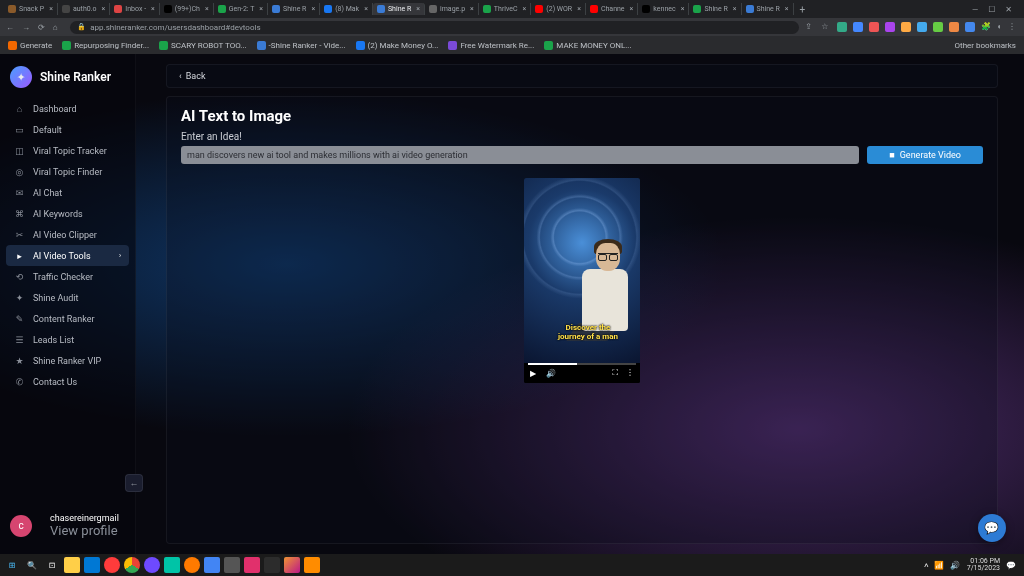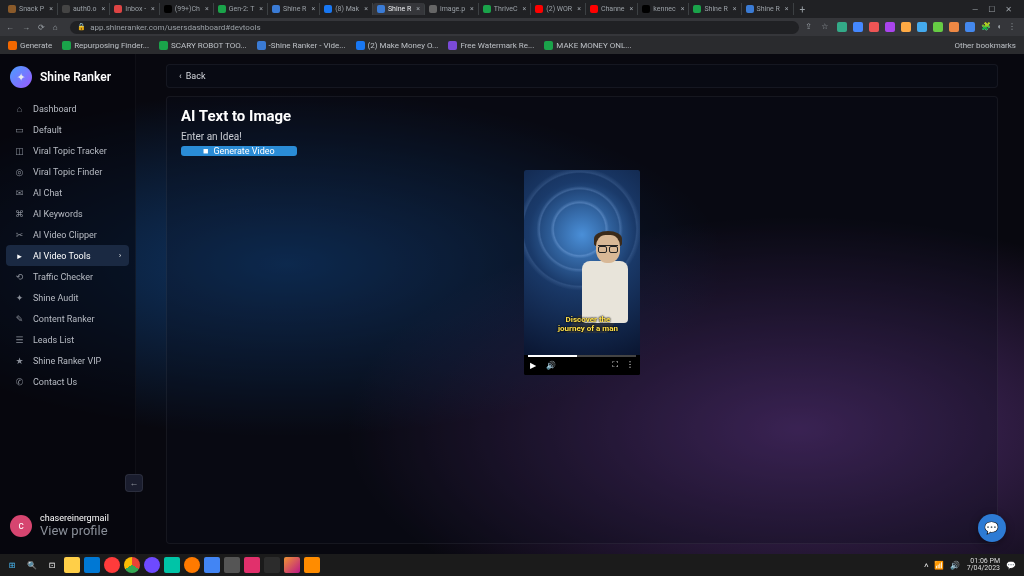--- a/index.html
+++ b/index.html
@@ -36,21 +36,21 @@
 .brand-text{font-weight:600;font-size:12px;color:#fff;}
 .nav{display:flex;flex-direction:column;gap:0px;padding:0 6px;}
 .nav-item{display:flex;align-items:center;gap:8px;padding:5px 8px;font-size:9px;color:#b8bcc4;border-radius:4px;cursor:pointer;}
 .nav-item.active{background:#1a2942;color:#fff;}
 .nav-item .nv-ic{width:11px;height:11px;display:flex;align-items:center;justify-content:center;font-size:9px;color:#8a8f99;}
 .nav-item.active .nv-ic{color:#fff;}
 .nav-chevron{margin-left:auto;font-size:7px;}
 .collapse-handle{position:absolute;right:-8px;top:420px;width:18px;height:18px;background:#1a1d2e;border-radius:4px;display:flex;align-items:center;justify-content:center;color:#8a8f99;font-size:9px;cursor:pointer;border:1px solid rgba(255,255,255,0.08);}
 .user-block{margin-top:auto;padding:8px 10px;display:flex;align-items:center;gap:8px;cursor:pointer;}
 .user-av{width:22px;height:22px;border-radius:50%;background:#d64570;display:flex;align-items:center;justify-content:center;font-size:10px;color:#fff;}
-.user-info{display:flex;flex-direction:column;}
+.user-info{display:flex;flex-direction:column;margin-left:10px;}
 .user-name{font-size:9px;color:#fff;}
 .user-sub{font-size:13px;color:#8a8f99;}
 
 .main{flex:1;display:flex;flex-direction:column;padding:10px 26px 10px 30px;position:relative;}
 .back-row{background:rgba(10,14,28,0.35);border:1px solid rgba(255,255,255,0.06);border-radius:4px;padding:6px 12px;font-size:9px;color:#d5d8de;cursor:pointer;display:flex;align-items:center;gap:4px;margin-bottom:8px;}
 .panel{background:rgba(10,14,28,0.30);border:1px solid rgba(255,255,255,0.06);border-radius:4px;padding:10px 14px 18px;flex:1;display:flex;flex-direction:column;}
 .panel h1{font-size:15px;font-weight:700;color:#fff;margin-bottom:6px;}
 .panel .lbl{font-size:10px;color:#c9ccd3;margin-bottom:4px;}
 .input-row{display:flex;gap:8px;margin-bottom:14px;}
 .idea-input{flex:1;background:#8a8e96;border:none;border-radius:3px;padding:4px 6px;font-size:9px;color:#2b2d33;outline:none;}
@@ -317,20 +317,21 @@
 
   <div class="main">
     <div class="back-row">
       <span>‹</span>
       <span>Back</span>
     </div>
     <div class="panel">
       <h1>AI Text to Image</h1>
       <div class="lbl">Enter an Idea!</div>
       <div class="input-row">
+        <input class="idea-input" value="man discovers new ai tool and makes millions with ai video generation" style="">
         <button class="gen-btn">
           <span class="cam">■</span>
           <span>Generate Video</span>
         </button>
       </div>
       <div class="video-wrap">
         <div class="video-frame">
           <div class="tunnel"></div>
           <div class="person">
             <div class="laptop"></div>
@@ -375,17 +376,17 @@
   <div class="tb-ic" style="background:#e1306c"></div>
   <div class="tb-ic" style="background:#2c2c2c"></div>
   <div class="tb-ic" style="background:linear-gradient(135deg,#f09433,#bc1888)"></div>
   <div class="tb-ic" style="background:#ff8c00"></div>
   <div class="tray">
     <span>˄</span>
     <span>📶</span>
     <span>🔊</span>
     <div class="clock">
       <span>01:06 PM</span>
-      <span>7/04/2023</span>
+      <span>7/15/2023</span>
     </div>
     <span>💬</span>
   </div>
 </div>
 
 </body></html>

